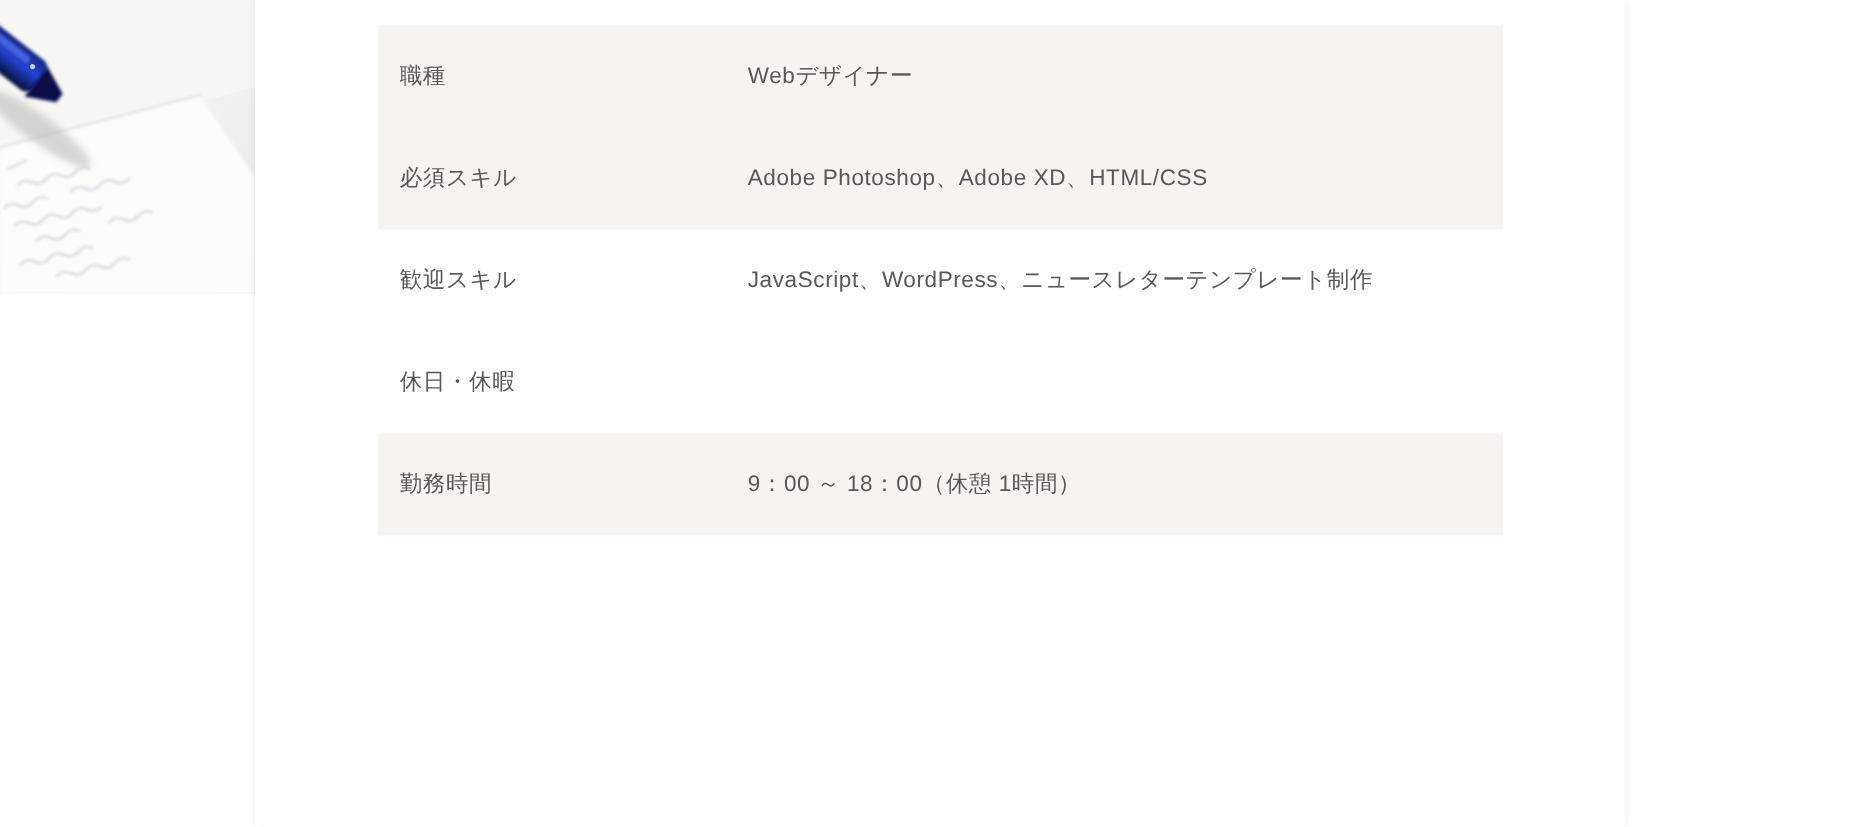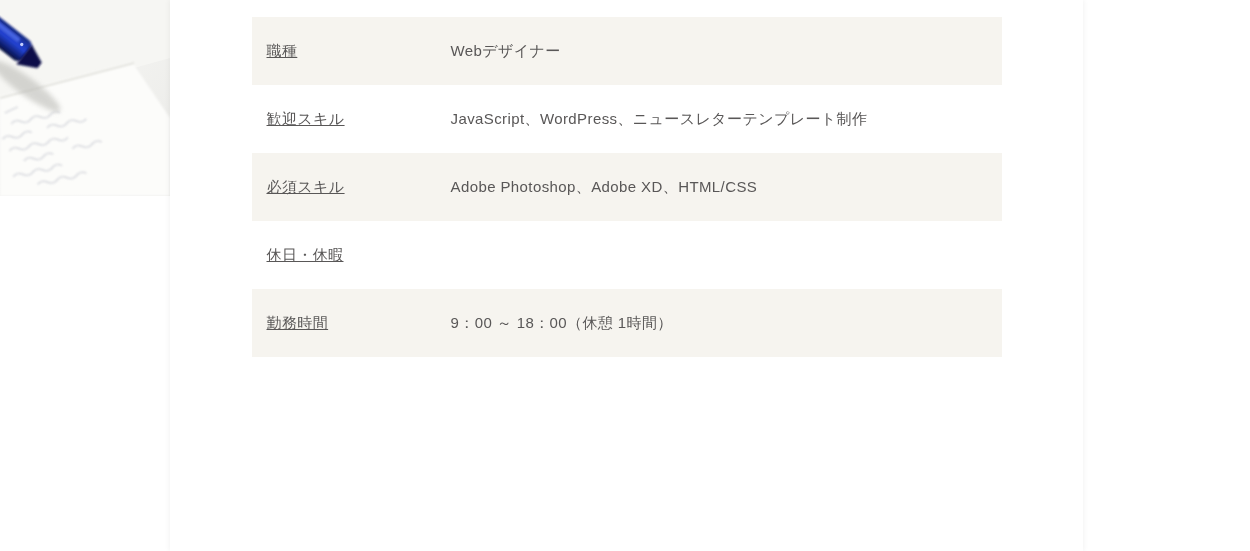--- a/index.html
+++ b/index.html
@@ -36,25 +36,25 @@
     padding:20px 0;
     font-size:15px;
     line-height:28px;
     letter-spacing:.4px;
   }
   .row.alt{background:var(--row-alt-bg);}
   .row .label{
     width:199px;
     flex:0 0 199px;
     padding-left:15px;
-    text-decoration:underline;
   }
   .row .value{
     flex:1;
     padding-right:16px;
+    margin-left:48px;
   }
 </style>
 </head>
 <body>
 
 <svg class="decor-photo" viewBox="0 0 170 196" aria-hidden="true">
   <defs>
     <linearGradient id="pgbg" x1="0" y1="0" x2="1" y2="1">
       <stop offset="0" stop-color="#fbfbf9"></stop>
         <stop offset="1" stop-color="#eaeae7"></stop>
@@ -98,31 +98,31 @@
 <div class="content-card">
   <div class="job-table">
   <div class="row alt">
     <div class="label">職種</div>
     <div class="value">
           <div>Webデザイナー</div>
         </div>
   </div>
 
 
+  <div class="row alt">
+    <div class="label">必須スキル</div>
+    <div class="value">
+          <div>Adobe Photoshop、Adobe XD、HTML/CSS</div>
+        </div>
+  </div>
+
   <div class="row">
     <div class="label">歓迎スキル</div>
     <div class="value">
           <div>JavaScript、WordPress、ニュースレターテンプレート制作</div>
-        </div>
-  </div>
-
-  <div class="row alt">
-    <div class="label">必須スキル</div>
-    <div class="value">
-          <div>Adobe Photoshop、Adobe XD、HTML/CSS</div>
         </div>
   </div>
 
 
   <div class="row">
     <div class="label">休日・休暇</div>
   </div>
 
   <div class="row alt">
     <div class="label">勤務時間</div>

